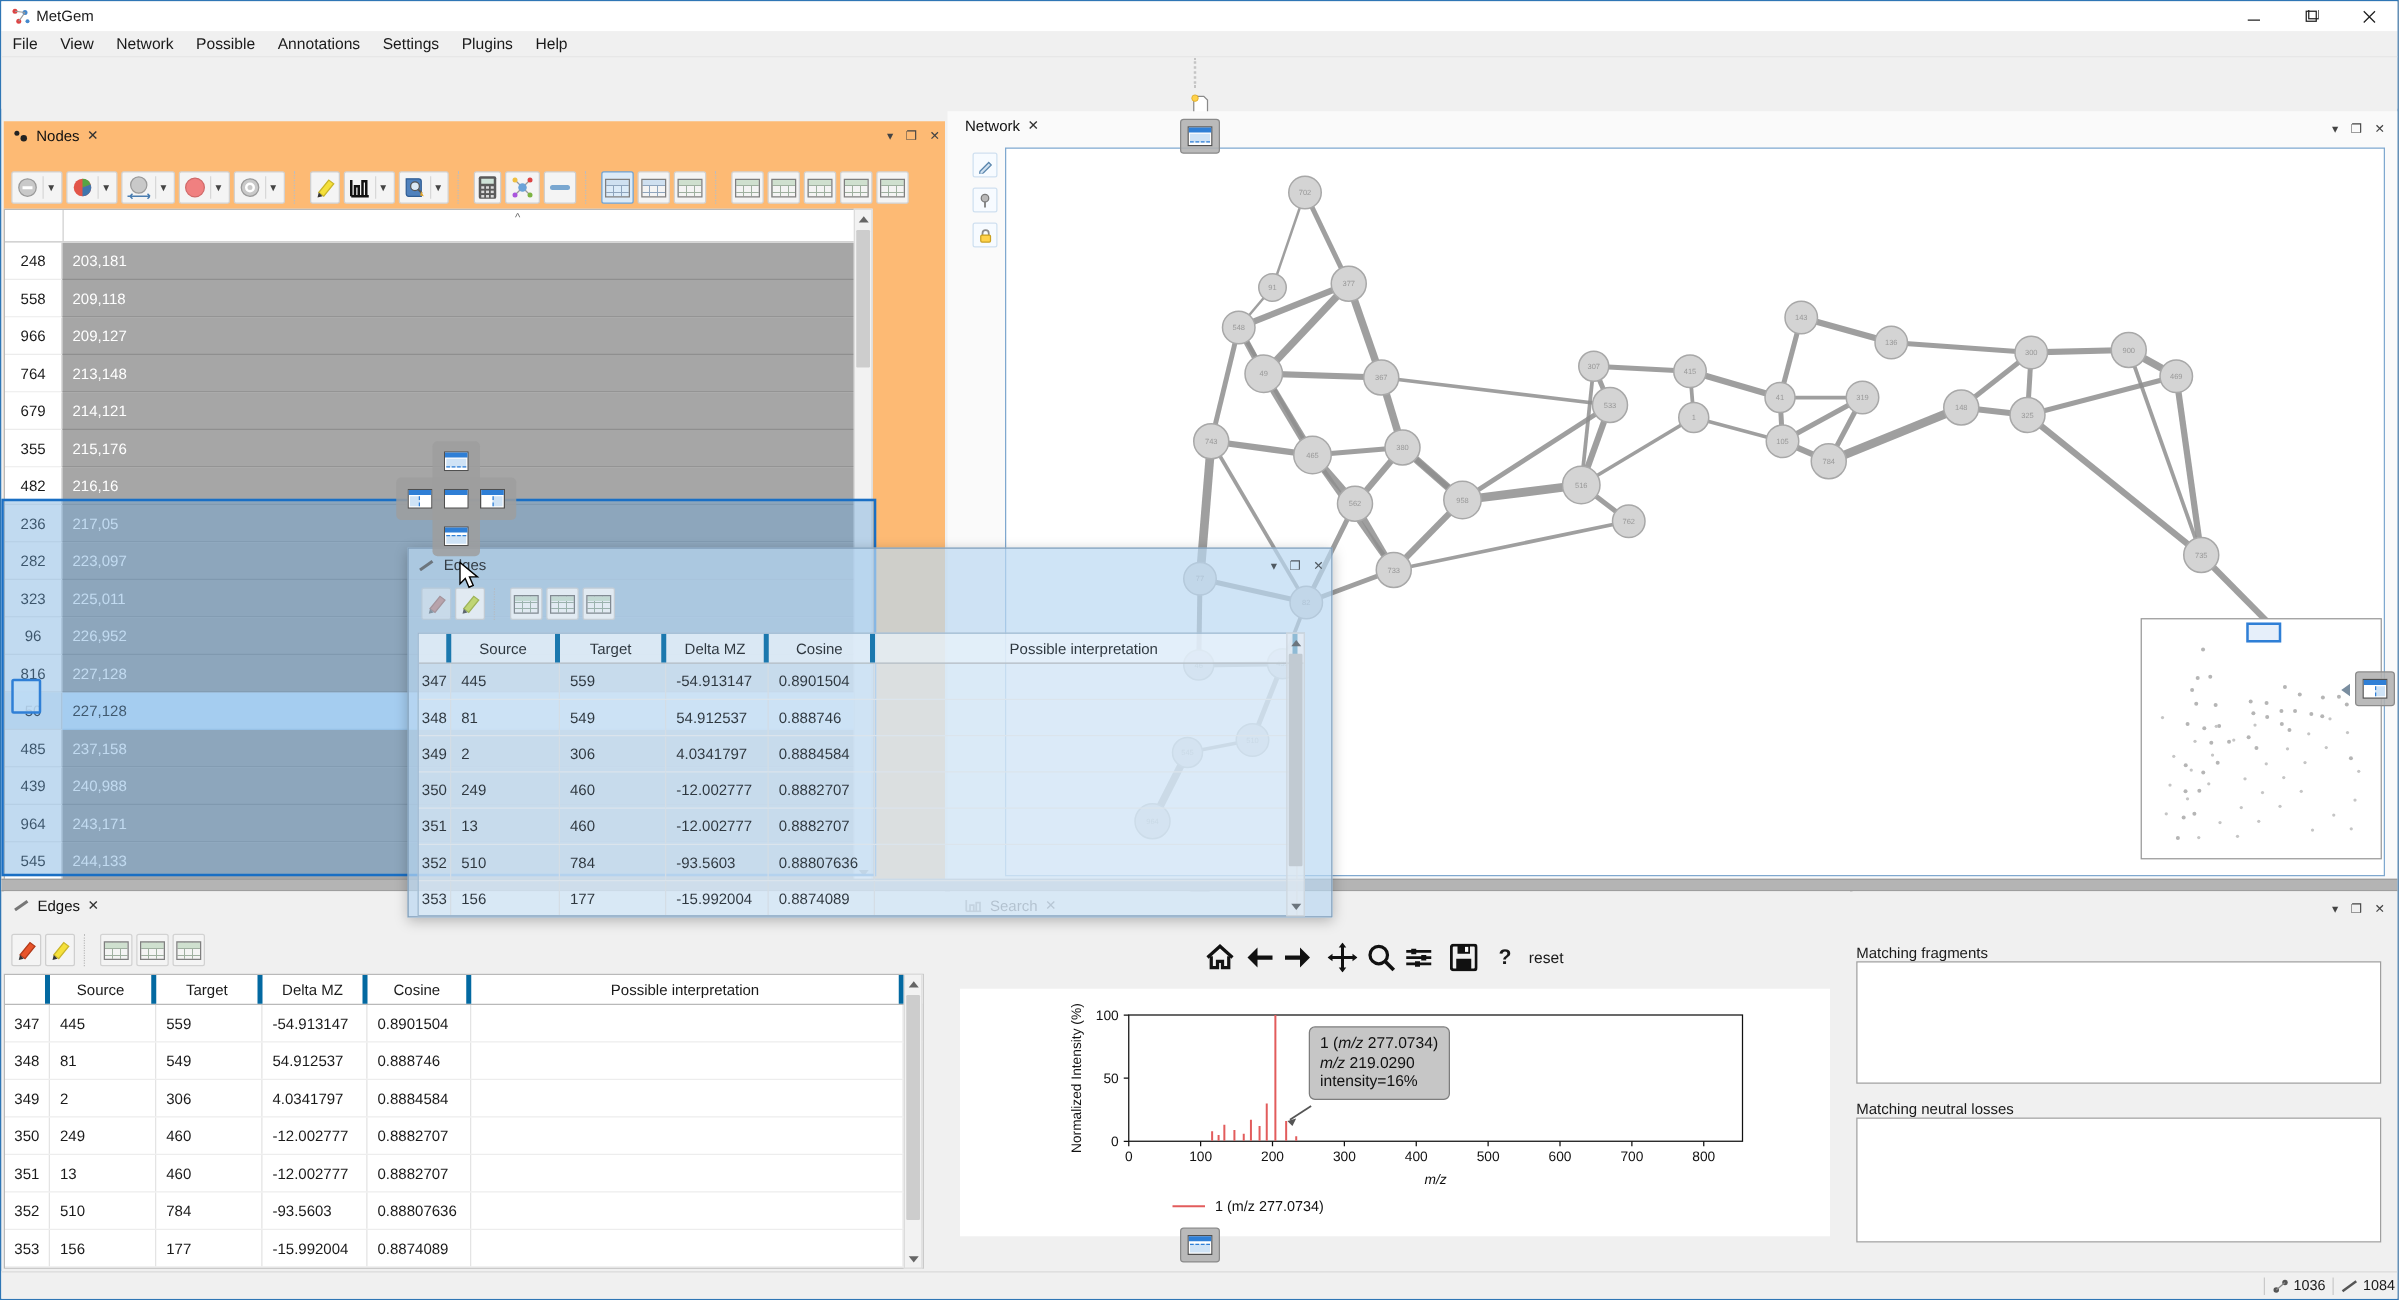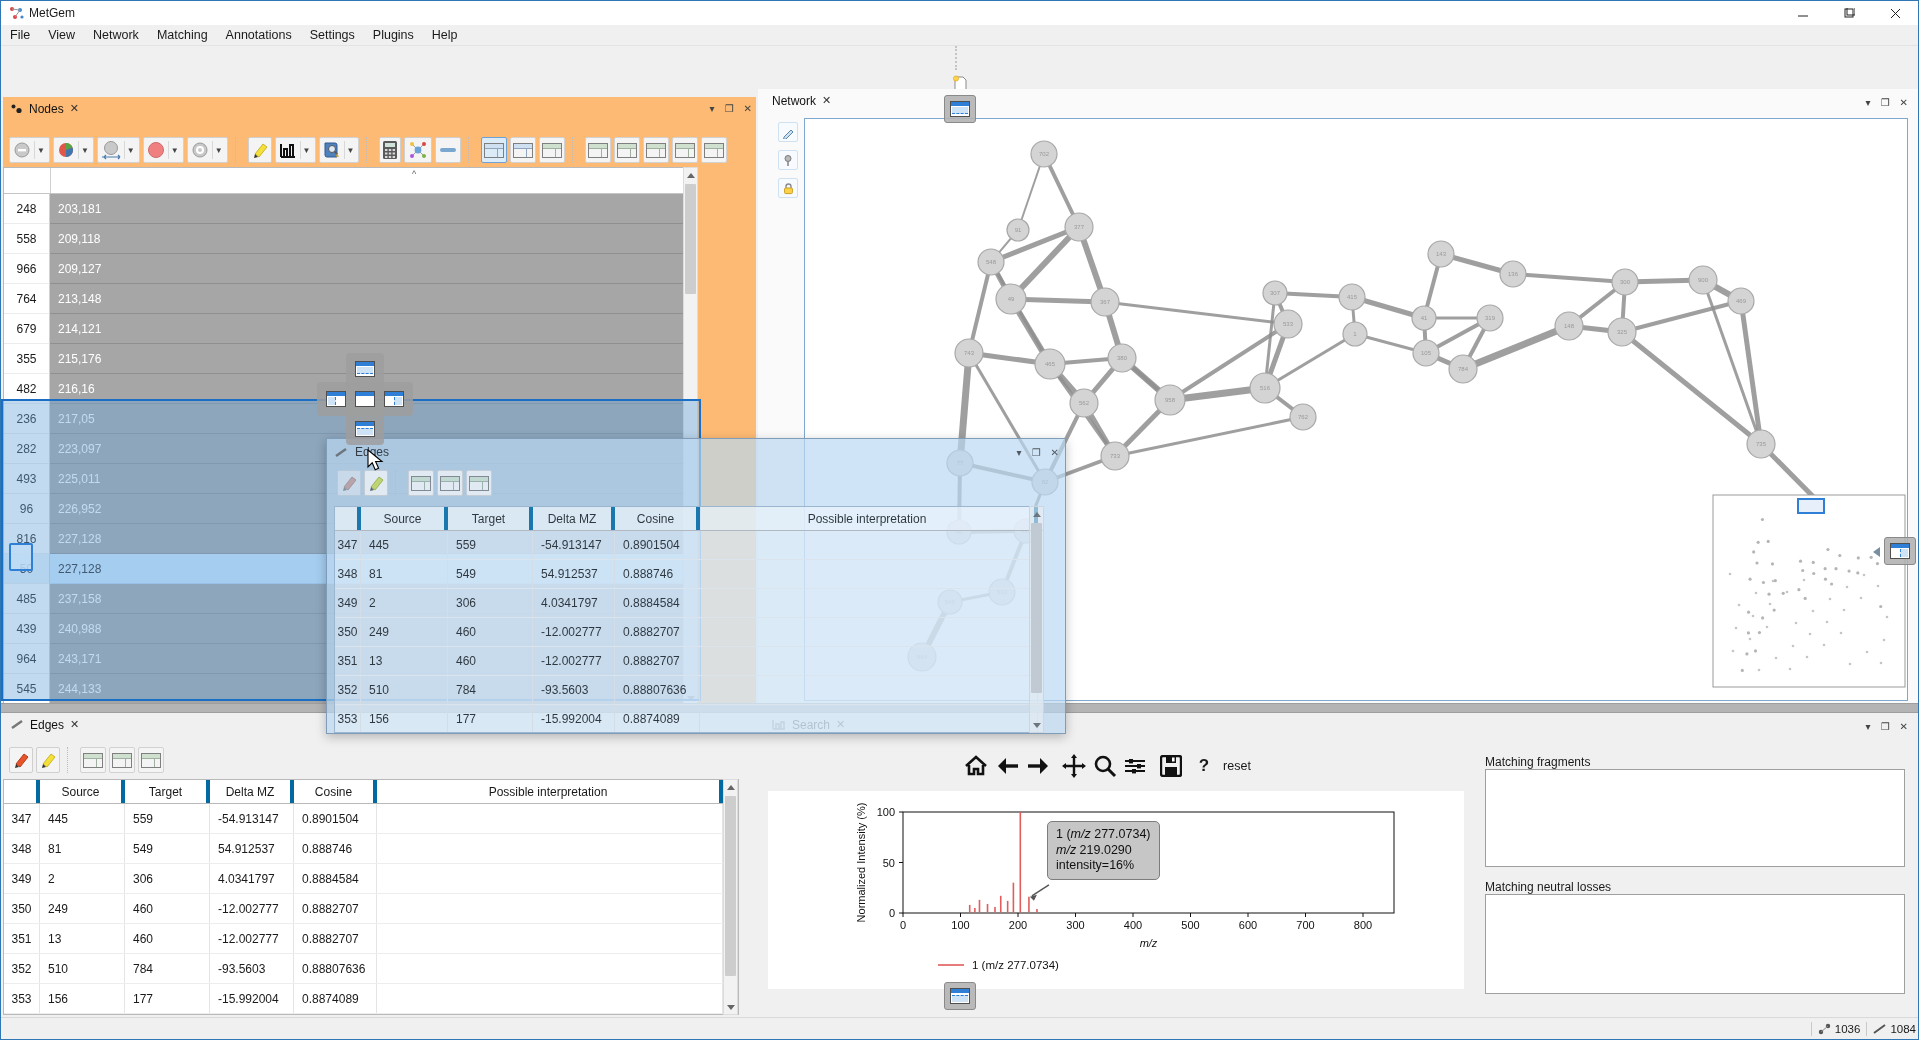--- a/index.html
+++ b/index.html
@@ -120,21 +120,21 @@
         <svg width="11" height="11">
           <path d="M1 1l9 9M10 1l-9 9" stroke="#222" stroke-width="1"></path>
         </svg>
       </div>
   </div>
 
   <div class="menubar" id="menubar">
       <div class="menu-item">File</div>
       <div class="menu-item">View</div>
       <div class="menu-item">Network</div>
-      <div class="menu-item">Matching</div>
+      <div class="menu-item">Possible</div>
       <div class="menu-item">Annotations</div>
       <div class="menu-item">Settings</div>
       <div class="menu-item">Plugins</div>
       <div class="menu-item">Help</div>
     </div>
 
   <div class="toolbar">
     <div class="grip"></div>
     <div class="tbtn">
         <svg width="20" height="20">
@@ -588,21 +588,21 @@
           </div>
           <div class="ntr sel">
             <div class="nid">236</div>
             <div class="nval">217,05</div>
           </div>
           <div class="ntr sel">
             <div class="nid">282</div>
             <div class="nval">223,097</div>
           </div>
           <div class="ntr sel">
-            <div class="nid">493</div>
+            <div class="nid">323</div>
             <div class="nval">225,011</div>
           </div>
           <div class="ntr sel">
             <div class="nid">96</div>
             <div class="nval">226,952</div>
           </div>
           <div class="ntr sel">
             <div class="nid">816</div>
             <div class="nval">227,128</div>
           </div>

